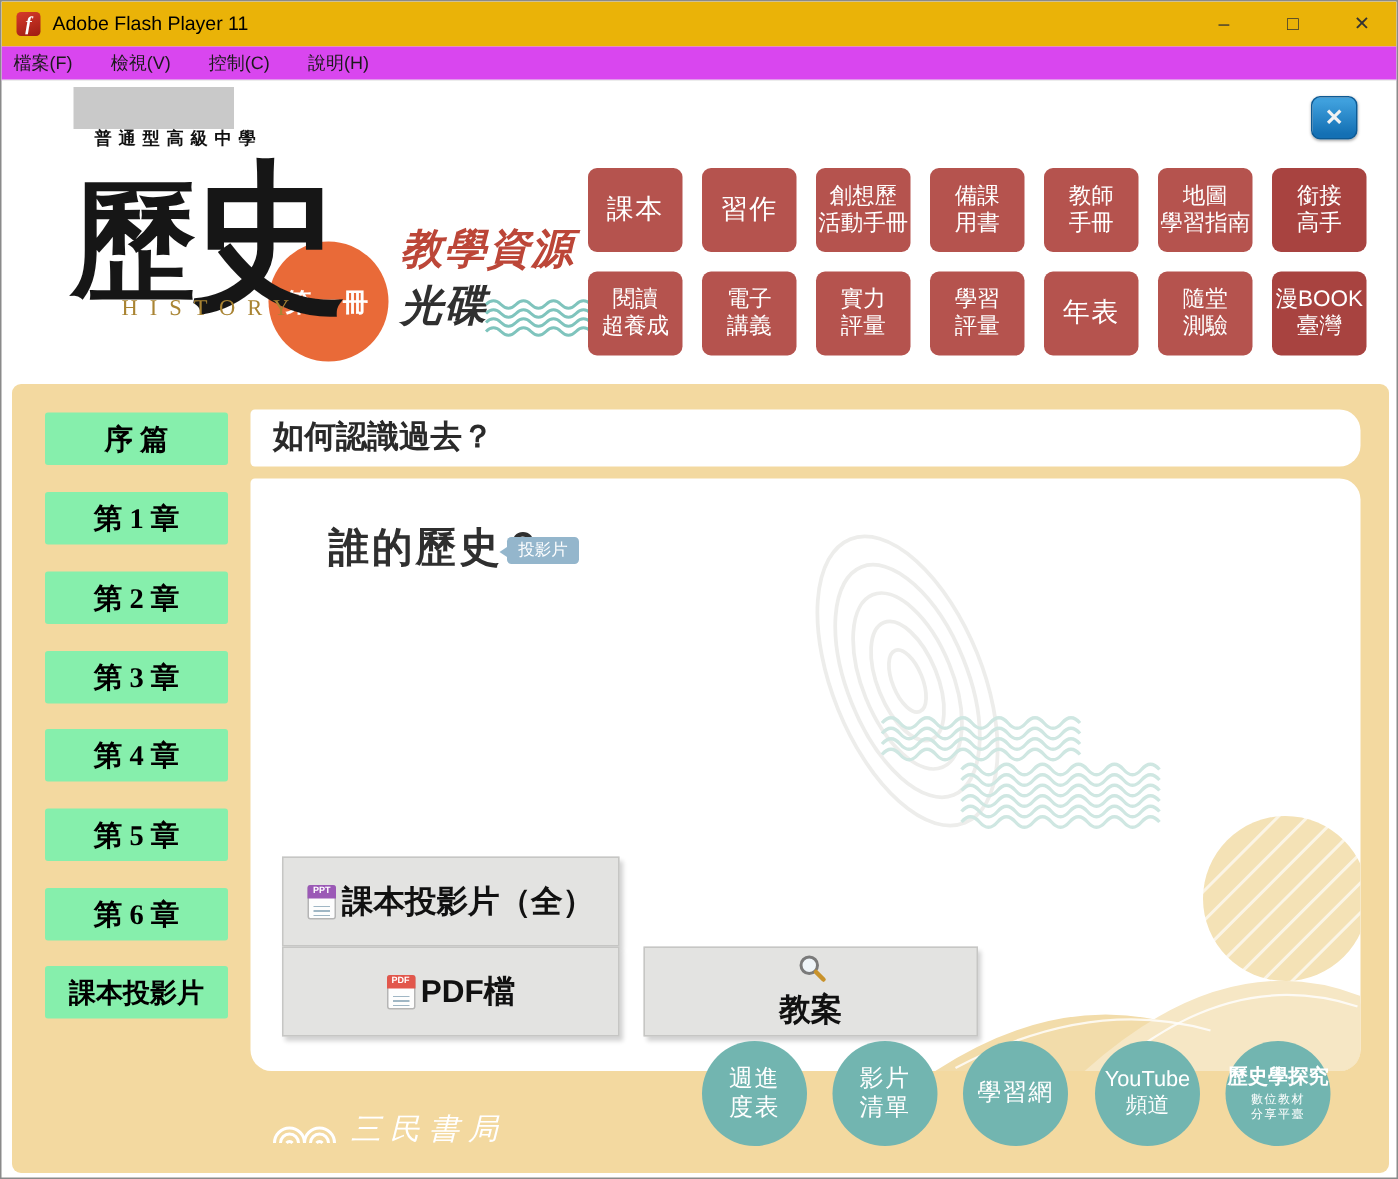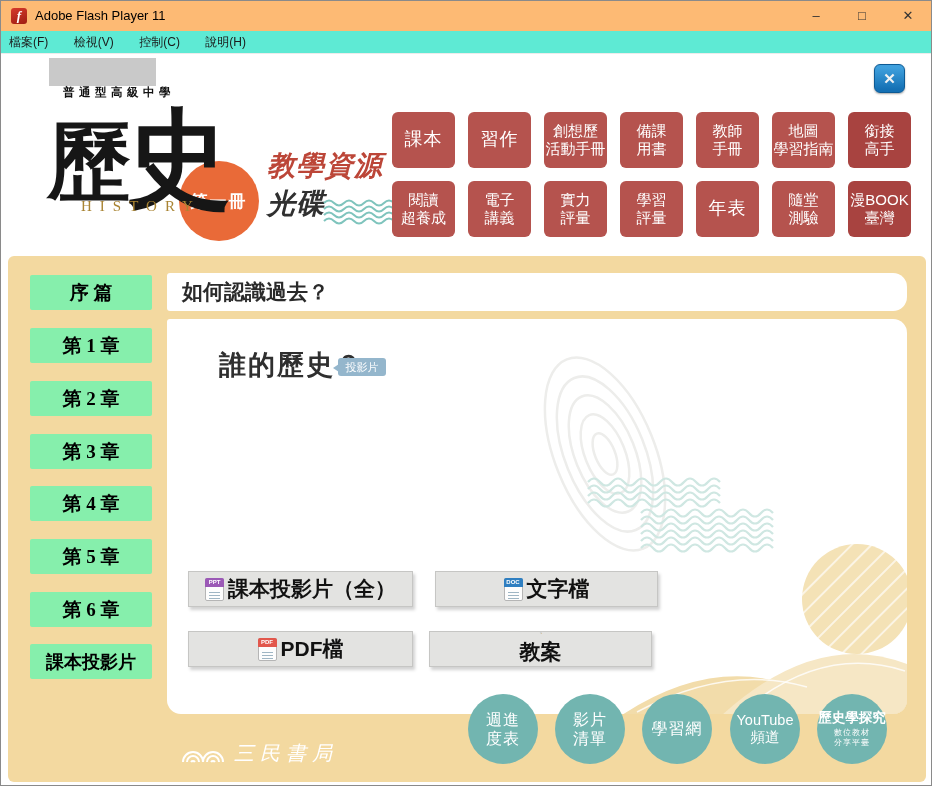--- a/index.html
+++ b/index.html
@@ -1,29 +1,29 @@
 <!DOCTYPE html>
 <html><head>
 <meta charset="utf-8">
 <style>
   html,body{margin:0;padding:0;background:#d6d6d6;}
   *{box-sizing:border-box;}
   body{font-family:"Liberation Sans", sans-serif;}
   #win{position:relative;width:932px;height:786px;background:#fff;border:1px solid #8a8a8a;overflow:hidden;}
 
   
-  #titlebar{position:absolute;left:0;top:0;width:100%;height:30px;background:#fdba74;}
+  #titlebar{position:absolute;left:0;top:0;width:100%;height:30px;background:#eab308;}
   #flashicon{position:absolute;left:10px;top:7px;width:16px;height:16px;background:linear-gradient(160deg,#d63a2b,#9e1d12);border-radius:3px;color:#fff;font:italic bold 13px/15px "Liberation Serif",serif;text-align:center;}
   #flashicon::before{content:"f";}
   #wintitle{position:absolute;left:34px;top:0;line-height:30px;font-size:13px;color:#000;}
   #winctrls{position:absolute;right:0;top:0;height:30px;display:flex;}
   #winctrls span{width:46px;height:30px;text-align:center;line-height:30px;font-size:13px;color:#333;}
 
   
-  #menubar{position:absolute;left:0;top:30px;width:100%;height:23px;background:#5eead4;border-bottom:1px solid #ececec;padding-left:8px;}
+  #menubar{position:absolute;left:0;top:30px;width:100%;height:23px;background:#d946ef;border-bottom:1px solid #ececec;padding-left:8px;}
   #menubar span{display:inline-block;margin-right:21px;font-size:12px;color:#1a1a1a;line-height:23px;}
 
   
   #grayblur{position:absolute;left:48px;top:57px;width:107px;height:28px;background:#c9c9c9;}
   #schooltype{position:absolute;left:62px;top:84px;font-size:11.5px;font-weight:bold;letter-spacing:4.5px;color:#111;}
   #bigtitle{position:absolute;left:46px;top:100px;z-index:2;color:#161616;font-weight:900;line-height:1;}
   #bigtitle .c1{font-size:84px;}
   #bigtitle .c2{font-size:106px;position:relative;top:4px;left:-6px;}
   #historyen{position:absolute;left:80px;top:197px;z-index:2;font-family:"Liberation Serif",serif;font-size:15px;letter-spacing:8px;color:#a98433;}
   #volcircle{position:absolute;left:178px;top:160px;width:80px;height:80px;border-radius:50%;background:#e96a38;z-index:1;display:flex;align-items:center;justify-content:center;color:#fff;font-size:17px;font-weight:bold;letter-spacing:2px;}
@@ -51,21 +51,21 @@
   #chapterheader{position:absolute;left:159px;top:17px;width:740px;height:38px;background:#fff;border-radius:3px 14px 14px 3px;font-size:21px;font-weight:bold;color:#2a2a2a;line-height:38px;padding-left:15px;}
 
   
   #mainpanel{position:absolute;left:159px;top:63px;width:740px;height:395px;background:#fff;border-radius:3px 14px 14px 14px;overflow:hidden;}
   #deco{position:absolute;left:0;top:0;}
   #topic{position:absolute;left:52px;top:28px;font-size:27px;font-weight:bold;color:#2f2f2f;letter-spacing:2px;}
   #slidebadge{position:absolute;left:171px;top:39px;min-width:48px;height:18px;padding:0 5px;background:#94b6cc;border-radius:3px;color:#fff;font-size:11px;line-height:18px;text-align:center;}
   #slidebadge::before{content:"";position:absolute;left:-5px;top:6px;border-top:4px solid transparent;border-bottom:4px solid transparent;border-right:6px solid #94b6cc;}
 
   
-  .fbtn{position:absolute;height:36px;background:#e3e3e1;border:1px solid #c6c6c4;box-shadow:2px 3px 3px rgba(0,0,0,.18);display:flex;align-items:center;justify-content:center;gap:4px;font-size:21px;font-weight:bold;color:#111;cursor:pointer;}
+  .fbtn{position:absolute;height:60px;background:#e3e3e1;border:1px solid #c6c6c4;box-shadow:2px 3px 3px rgba(0,0,0,.18);display:flex;align-items:center;justify-content:center;gap:4px;font-size:21px;font-weight:bold;color:#111;cursor:pointer;}
   #fbtn0{left:21px;top:252px;width:225px;}
   #fbtn1{left:268px;top:252px;width:223px;}
   #fbtn2{left:21px;top:312px;width:225px;}
   #fbtn3{left:262px;top:312px;width:223px;flex-direction:column;}
   .fileicon{position:relative;width:19px;height:23px;background:#fdfdfd;border:1px solid #b5b5b5;border-radius:2px;flex:0 0 auto;}
   .fileicon .band{position:absolute;left:-1px;right:-1px;top:-1px;height:9px;border-radius:2px 2px 0 0;color:#fff;font-size:6px;font-weight:bold;line-height:9px;text-align:center;letter-spacing:0;}
   .fileicon.ppt .band{background:#9b59b6;}
   .fileicon.doc .band{background:#2f7fc1;}
   .fileicon.pdf .band{background:#e2574c;}
   .fileicon::after{content:"";position:absolute;left:3px;right:3px;top:12px;height:8px;background:repeating-linear-gradient(#fdfdfd 0 1px,#9fb6c4 1px 2px,#fdfdfd 2px 3px);}
@@ -204,26 +204,20 @@
 
       <div id="topic">誰的歷史？</div>
       <div id="slidebadge">投影片</div>
 
       <div class="fbtn" id="fbtn0">
         <span class="fileicon ppt">
             <span class="band">PPT</span>
           </span>
         <span>課本投影片（全）</span>
       </div>
-      <div class="fbtn" id="fbtn1">
-        <span class="fileicon doc">
-            <span class="band">DOC</span>
-          </span>
-        <span>文字檔</span>
-      </div>
       <div class="fbtn" id="fbtn2">
         <span class="fileicon pdf">
             <span class="band">PDF</span>
           </span>
         <span>PDF檔</span>
       </div>
       <div class="fbtn" id="fbtn3">
         <svg width="20" height="20" viewBox="0 0 20 20">
           <circle cx="8.5" cy="8.5" r="5.5" fill="#eef4f8" stroke="#7a7a7a" stroke-width="2"></circle>
           <line x1="13" y1="13" x2="18" y2="18" stroke="#c8922b" stroke-width="3" stroke-linecap="round"></line>

